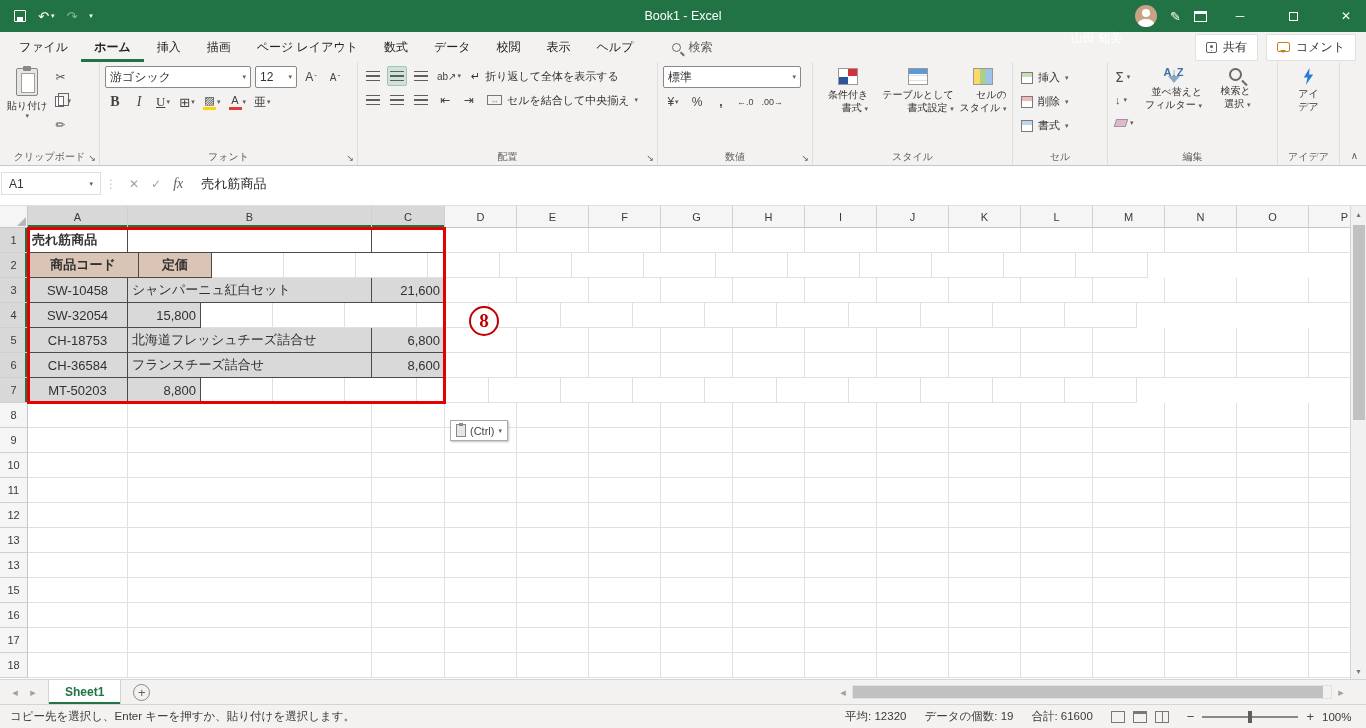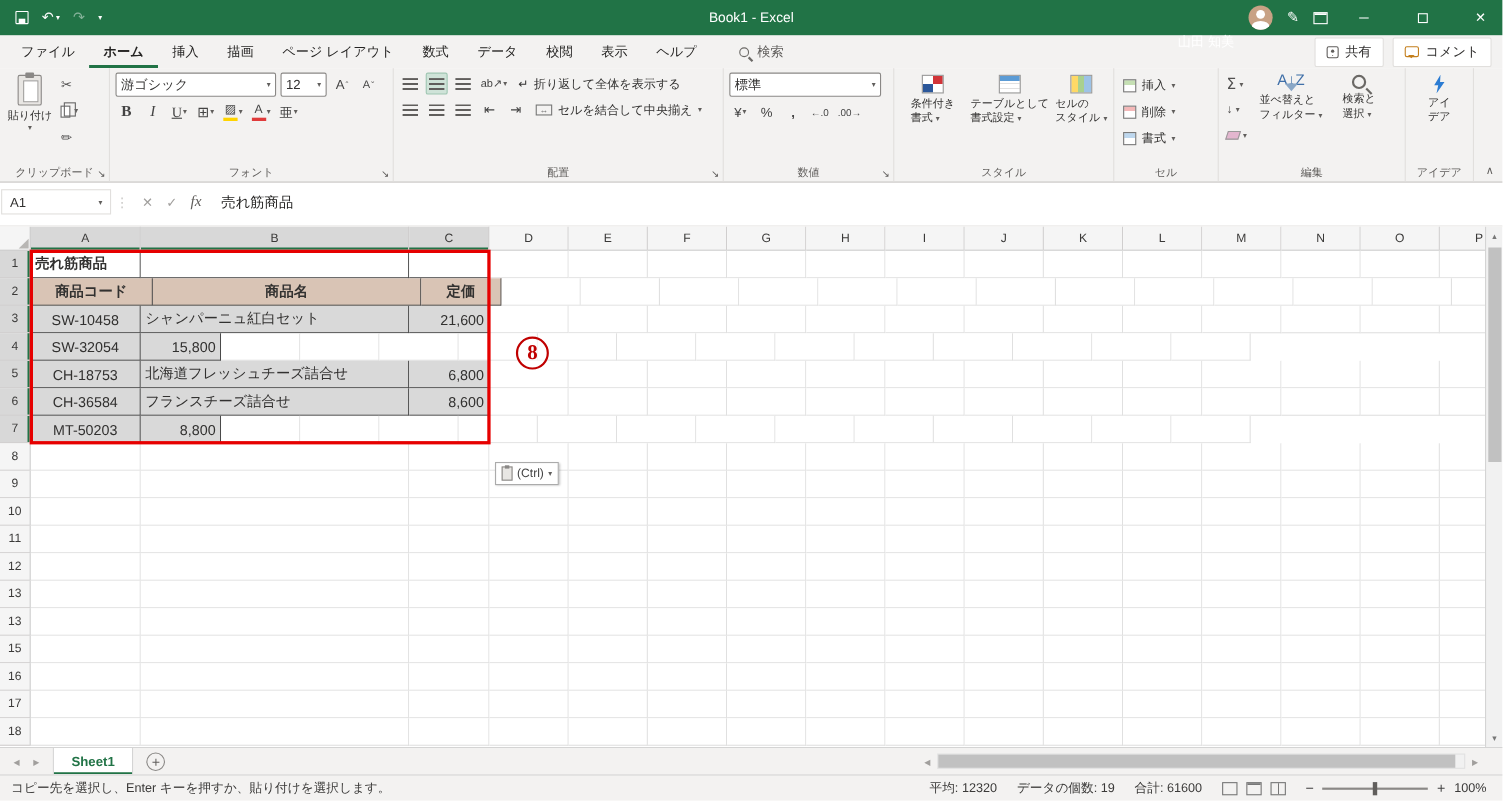--- a/index.html
+++ b/index.html
@@ -61,41 +61,41 @@
 .b-glyph{font-family:"Liberation Serif",serif;font-weight:bold;font-size:14px;}
 .i-glyph{font-family:"Liberation Serif",serif;font-style:italic;font-size:14px;}
 .u-glyph{font-family:"Liberation Serif",serif;text-decoration:underline;font-size:13px;}
 .colbtn{display:flex;flex-direction:column;align-items:center;justify-content:center;}
 .colbtn .g{font-size:11px;line-height:11px;}
 .cbar{width:13px;height:3px;margin-top:1px;display:block;}
 .lines{width:14px;height:11px;background-image:repeating-linear-gradient(to bottom,#605e5c 0 1.5px,transparent 1.5px 4.5px);display:inline-block;}
 .txt-btn{display:flex;align-items:center;gap:5px;font-size:11px;height:20px;padding:0 4px;color:#323130;white-space:nowrap;}
 .merge-ic{width:15px;height:10px;border:1px solid #777;display:inline-flex;align-items:center;justify-content:center;font-size:8px;color:#777;}
 .bigbtn{display:flex;flex-direction:column;align-items:center;padding:3px 4px 0;border-radius:2px;flex:none;}
-.bigbtn .lbl{font-size:10px;line-height:1.3;text-align:left;white-space:nowrap;color:#323130;}
+.bigbtn .lbl{font-size:10px;line-height:1.3;text-align:right;white-space:nowrap;color:#323130;}
 .clipboard{width:22px;height:28px;background:#e8e6e3;border:1px solid #8a8886;border-radius:2px;position:relative;margin-bottom:3px;}
 .clipboard:before{content:"";position:absolute;top:-3px;left:6px;width:8px;height:5px;background:#8a8886;border-radius:1px;}
 .clipboard:after{content:"";position:absolute;top:4px;left:4px;width:12px;height:18px;background:#fff;border:1px solid #a19f9d;}
 .mini-col{display:flex;flex-direction:column;gap:4px;padding:2px 0;}
 .mini-btn{height:20px;display:flex;align-items:center;gap:3px;padding:0 4px;font-size:12px;color:#515050;}
 .copy-sq{width:9px;height:11px;border:1px solid #666;position:relative;background:#fff;display:inline-block;}
 .copy-sq:after{content:"";position:absolute;left:2px;top:-4px;width:9px;height:11px;border:1px solid #666;background:transparent;}
 .style-icon{width:20px;height:17px;border:1px solid #999;margin-bottom:3px;display:block;}
 .cf-icon{background:conic-gradient(#d13438 0 25%,#fff 25% 50%,#2b579a 50% 75%,#fff 75%);}
 .ft-icon{background:linear-gradient(#5b9bd5 0 5px,#fff 5px 6px,#e0e0e0 6px 7px,#fff 7px 11px,#e0e0e0 11px 12px,#fff 12px);}
 .cs-icon{background:linear-gradient(90deg,#ffd966 0 33%,#a9d08e 33% 66%,#9dc3e6 66%);}
 .cellbtn{display:flex;align-items:center;gap:5px;height:21px;font-size:11px;padding:0 5px;white-space:nowrap;}
 .ci{width:12px;height:12px;border:1px solid #7a7a7a;display:inline-block;flex:none;}
 .ins-icon{background:linear-gradient(#c6e0b4 0 4px,#fff 4px);}
 .del-icon{background:linear-gradient(#f4b8b8 0 4px,#fff 4px);}
 .fmtc-icon{background:linear-gradient(#bdd7ee 0 4px,#fff 4px);}
 .sigma{font-size:14px;font-family:"DejaVu Sans",sans-serif;}
 .eraser{width:12px;height:8px;background:#e3b6cf;border:1px solid #999;transform:skewX(-18deg);display:inline-block;}
 .sorticon{display:flex;flex-direction:column;align-items:center;margin-bottom:2px;}
-.az{font-size:14px;font-weight:normal;color:#3f6fa8;line-height:8px;}
+.az{font-size:11px;font-weight:bold;color:#3f6fa8;line-height:8px;}
 .funnel{width:0;height:0;border-left:6px solid transparent;border-right:6px solid transparent;border-top:7px solid #8aa7c6;}
 .bolt{width:13px;height:17px;background:#2b7cd3;clip-path:polygon(58% 0,14% 56%,42% 56%,30% 100%,86% 38%,55% 38%);margin-bottom:2px;}
 .collapse-ribbon{position:absolute;right:8px;bottom:4px;font-size:10px;color:#605e5c;}
 
 
 .formula-row{height:40px;background:#fff;display:flex;align-items:center;flex:none;border-bottom:1px solid #e1dfdd;padding:5px 0 9px;}
 .namebox{width:100px;height:23px;display:flex;align-items:center;justify-content:space-between;padding:0 7px;border:1px solid #e1dfdd;margin-left:1px;background:#fff;}
 .fxsep{color:#c8c6c4;font-size:12px;padding:0 4px;}
 .fx-area{display:flex;align-items:center;gap:12px;padding:0 8px;color:#a19f9d;}
 .fx{font-style:italic;font-family:"Liberation Serif",serif;font-size:14px;color:#605e5c;}
@@ -484,21 +484,20 @@
             <div class="cell" style="width: 72px;"></div>
             <div class="cell" style="width: 72px;"></div>
             <div class="cell" style="width: 72px;"></div>
             <div class="cell" style="width: 72px;"></div>
             <div class="cell" style="width: 72px;"></div>
             <div class="cell" style="width: 72px;"></div>
           </div>
           <div class="grid-row">
             <div class="row-hdr sel">2</div>
             <div class="cell cell-th boxed" style="width: 111px;">商品コード</div>
-            <div class="cell cell-th boxed" style="width: 244px;">商品名</div>
             <div class="cell cell-th boxed" style="width: 73px;">定価</div>
             <div class="cell" style="width: 72px;"></div>
             <div class="cell" style="width: 72px;"></div>
             <div class="cell" style="width: 72px;"></div>
             <div class="cell" style="width: 72px;"></div>
             <div class="cell" style="width: 72px;"></div>
             <div class="cell" style="width: 72px;"></div>
             <div class="cell" style="width: 72px;"></div>
             <div class="cell" style="width: 72px;"></div>
             <div class="cell" style="width: 72px;"></div>

